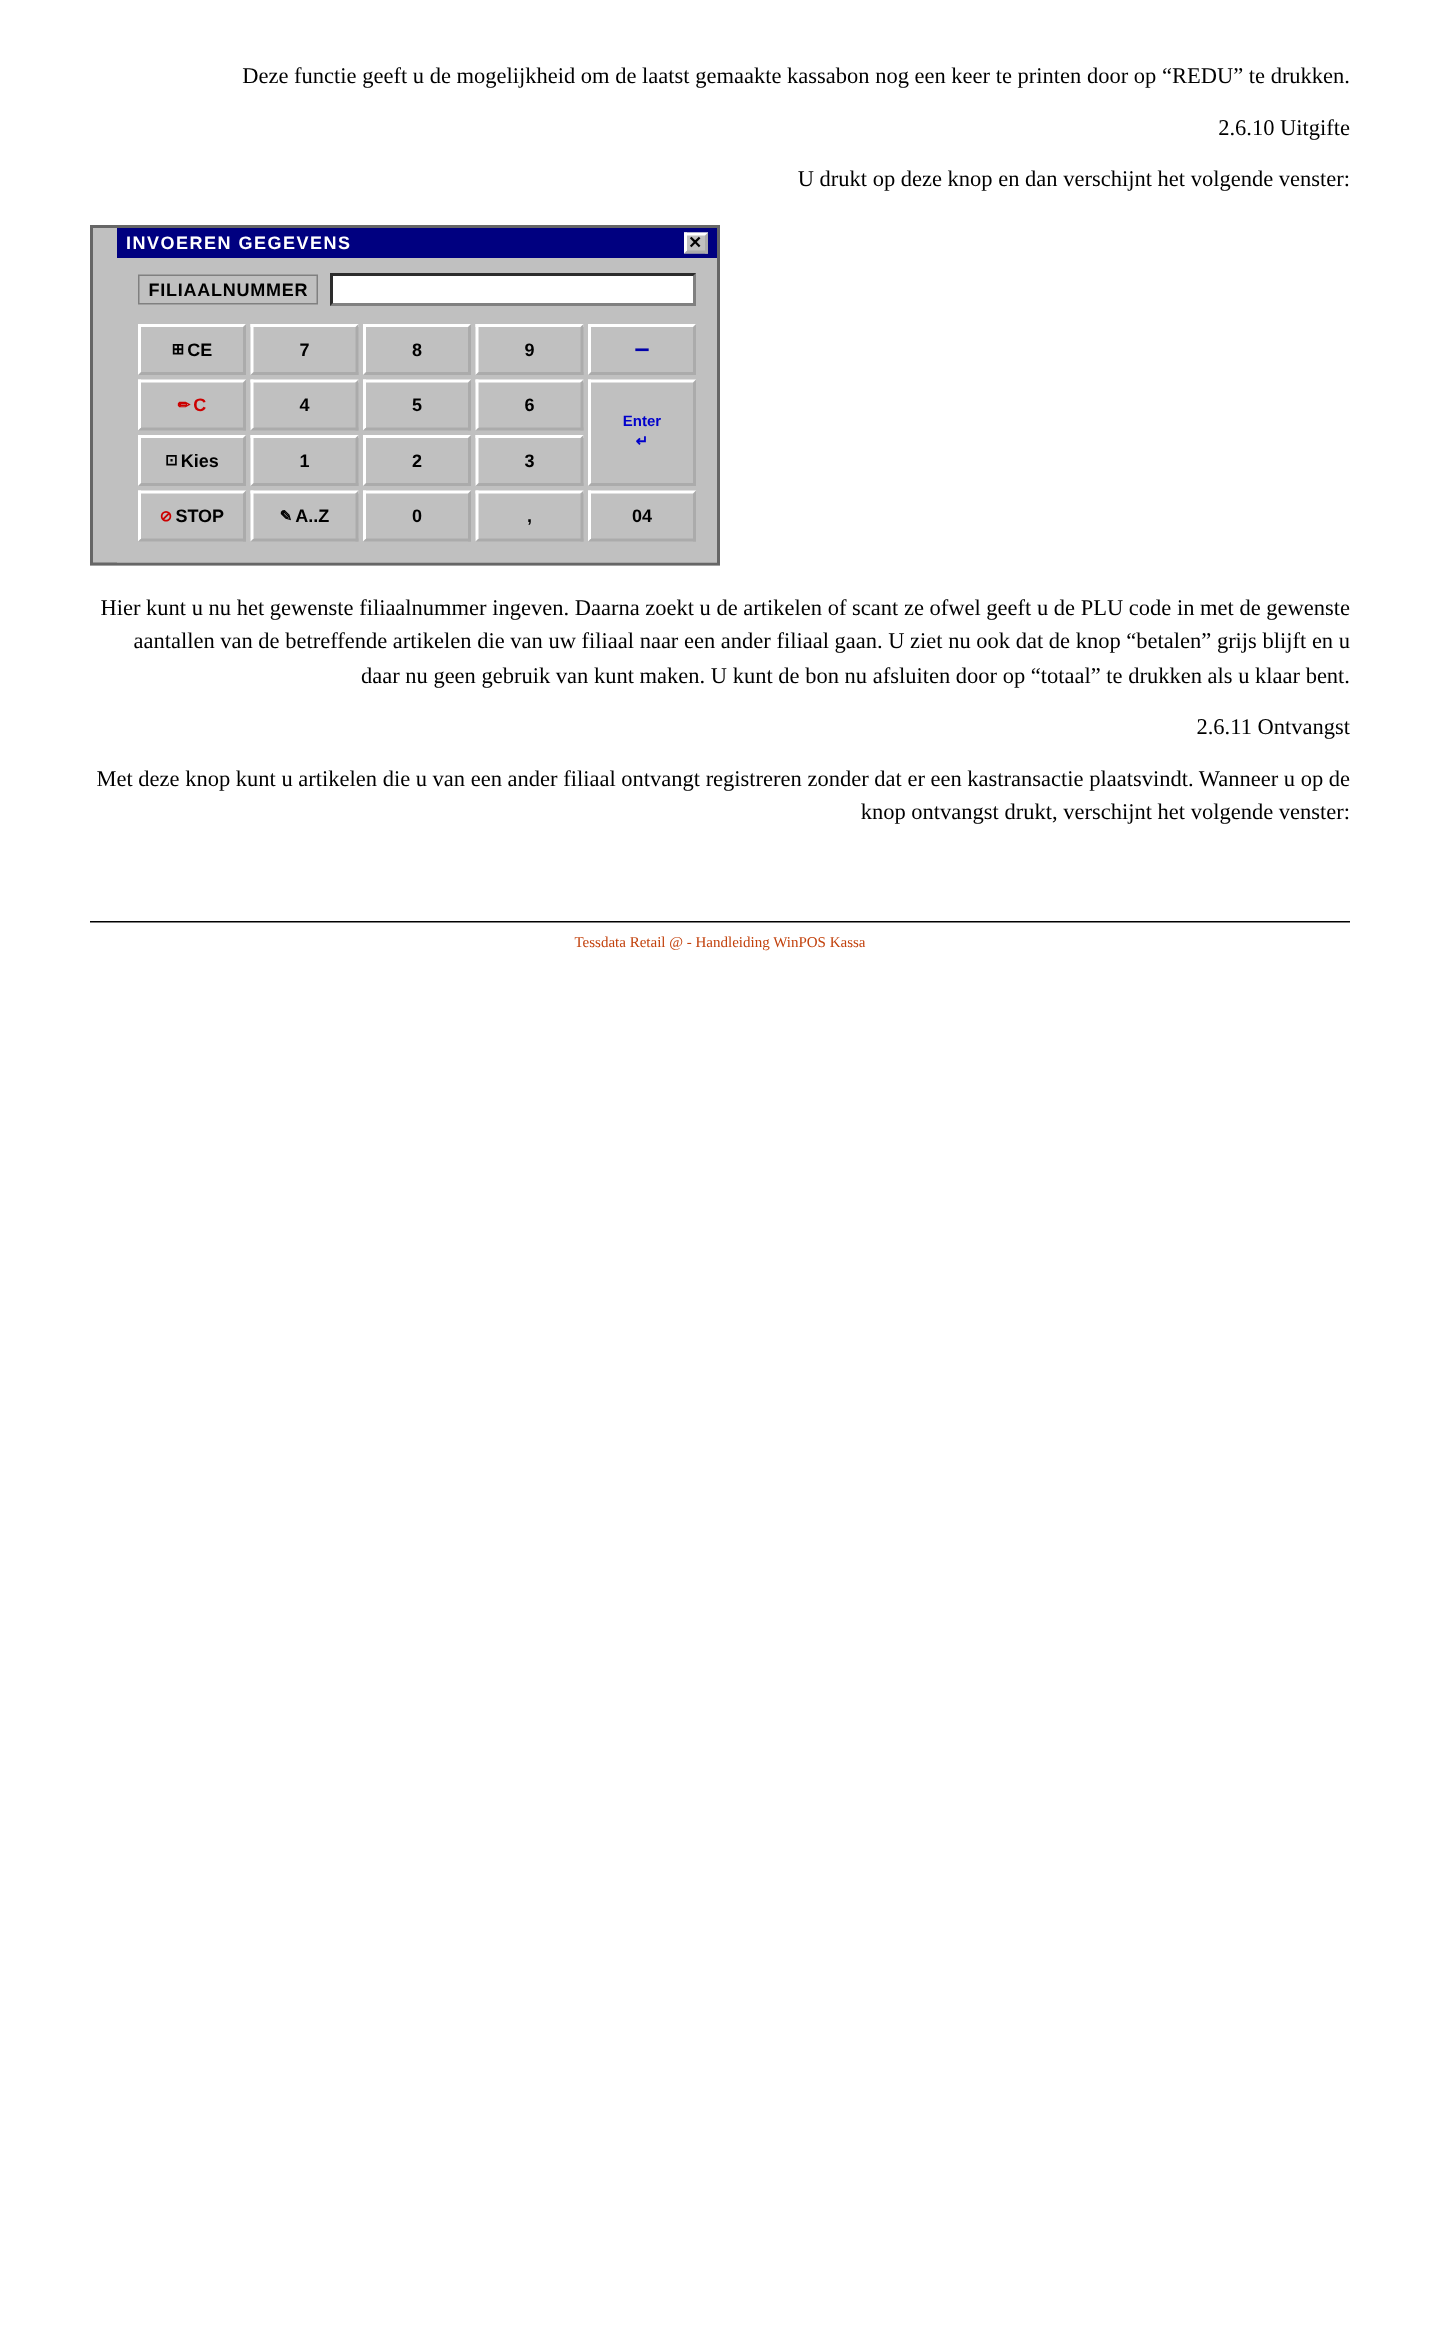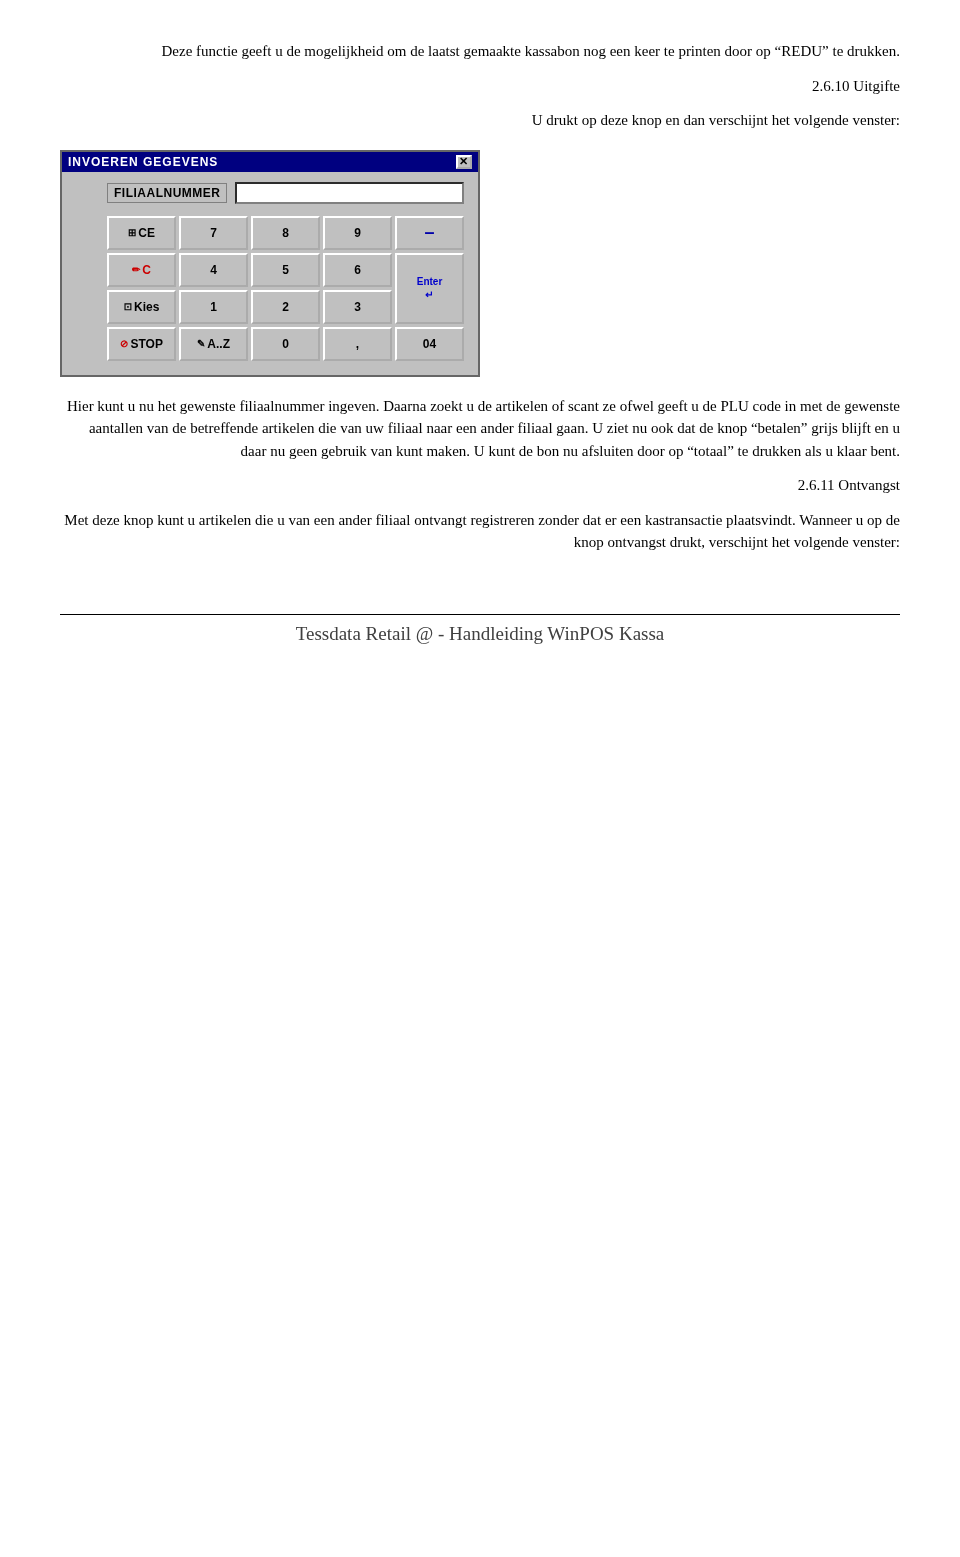--- a/index.html
+++ b/index.html
@@ -33,20 +33,21 @@
       margin: 18px 0 18px 0;
     }
 
     .dialog-window {
       display: inline-block;
       border: 2px solid #666;
       background: #c0c0c0;
       width: 420px;
       font-family: Arial, sans-serif;
       font-size: 13px;
+      padding-left: 16px;
     }
 
     .dialog-titlebar {
       background: #000080;
       color: #ffffff;
       font-size: 12px;
       font-weight: bold;
       padding: 3px 6px;
       display: flex;
       justify-content: space-between;
@@ -66,21 +67,20 @@
       display: flex;
       align-items: center;
       justify-content: center;
       font-weight: bold;
       cursor: pointer;
     }
 
     .dialog-body {
       padding: 10px 14px 14px 14px;
       background: #c0c0c0;
-      margin-left: 31px;
     }
 
     
     .filiaalnummer-row {
       display: flex;
       align-items: center;
       margin-bottom: 12px;
       gap: 8px;
     }
 
@@ -153,22 +153,22 @@
 
     
     .key-icon {
       font-size: 10px;
       margin-right: 2px;
     }
 
     .bottom-bar {
       text-align: center;
       margin-top: 60px;
-      font-size: 19px;
-      color: #404040;
+      font-size: 10px;
+      color: #c2410c;
       font-family: Times New Roman, serif;
       border-top: 1px solid #000;
       padding-top: 8px;
     }
   </style>
 </head>
 <body>
 
 <div class="page-content">
 

